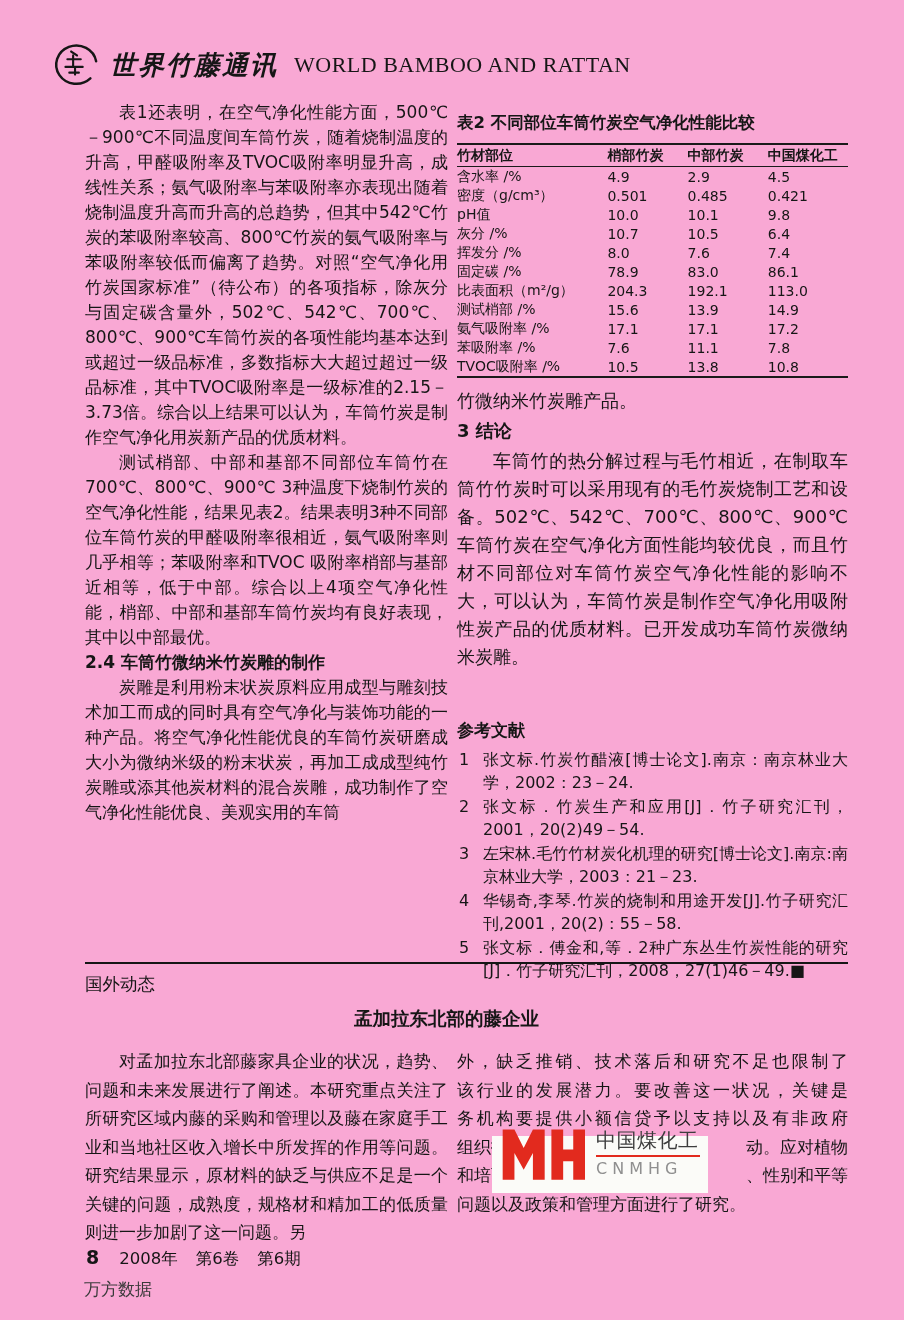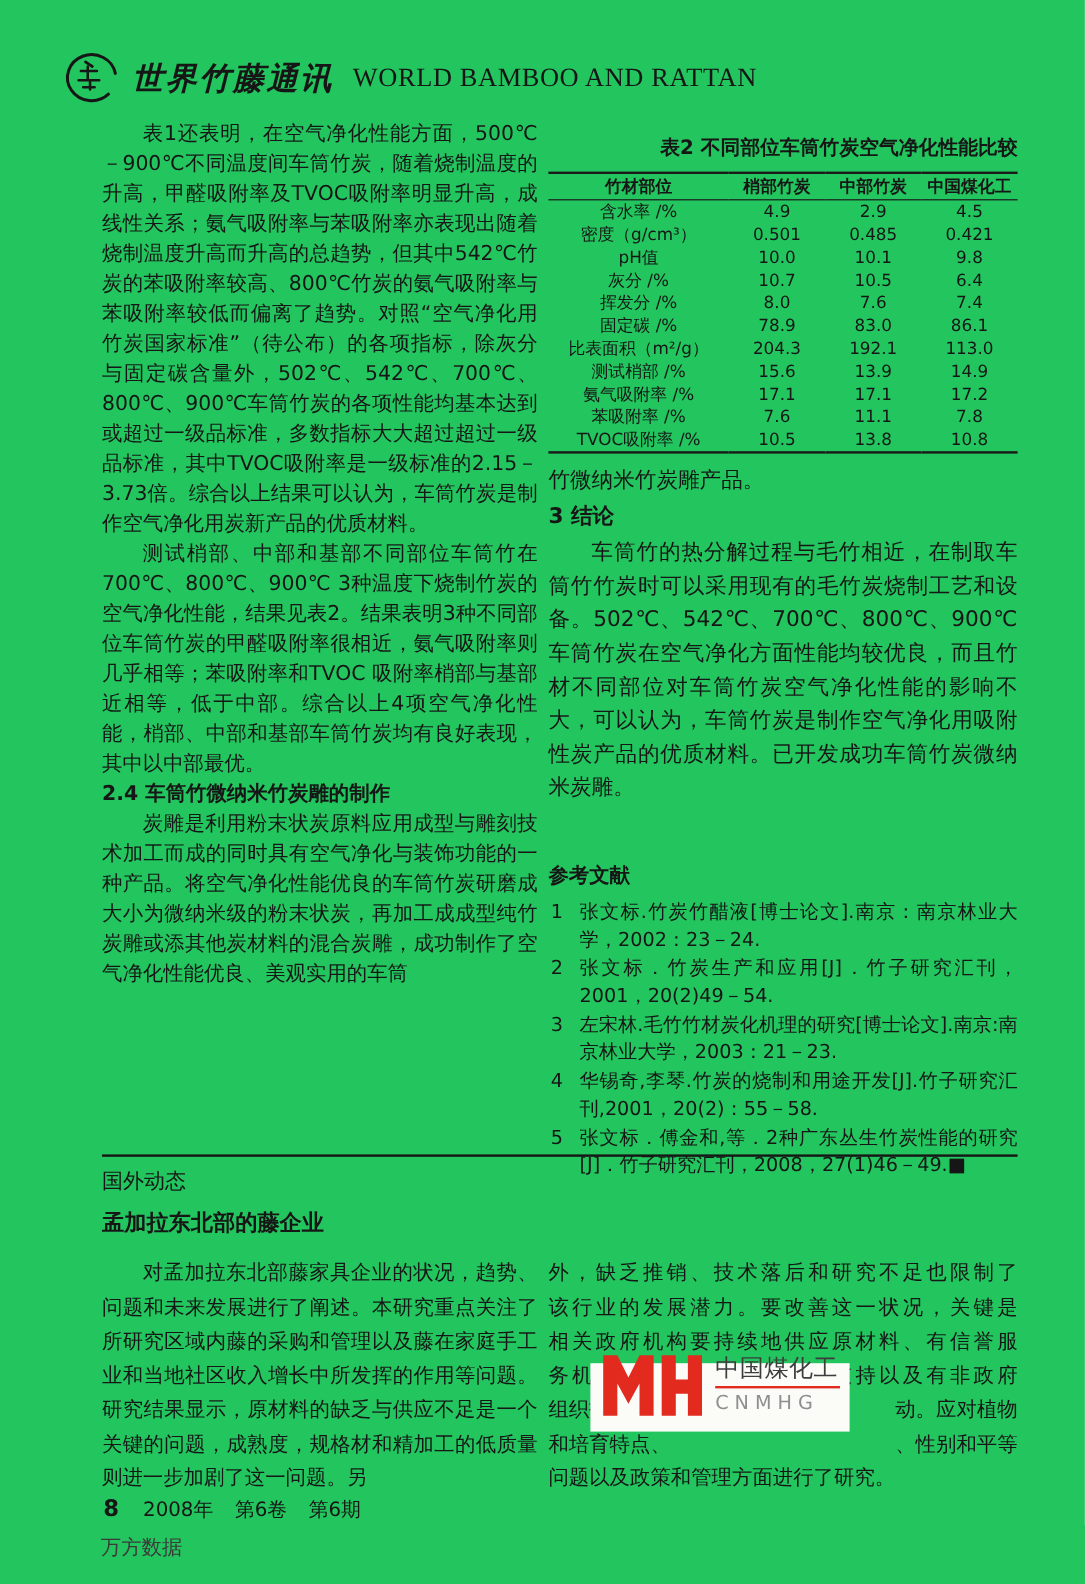--- a/index.html
+++ b/index.html
@@ -1,54 +1,54 @@
 <!DOCTYPE html>
 <html><head>
 <meta charset="utf-8">
 <style>
   html,body { margin:0; padding:0; }
   #page {
     position:relative; width:904px; height:1320px;
-    background:#22c55e; color:#161616; overflow:hidden;
+    background:#f9a8d4; color:#161616; overflow:hidden;
     font-family:"DejaVu Sans", sans-serif;
   }
   
   .header { position:absolute; left:52px; top:42px; display:flex; align-items:center; gap:10px; }
   .logo-circle { width:48px; height:46px; }
   .journal-cn { font-size:26px; font-weight:bold; font-style:italic; font-family:"DejaVu Serif", serif; letter-spacing:2px; }
   .journal-en { font-size:22px; font-family:"Liberation Serif", serif; letter-spacing:0.5px; margin-left:6px; }
 
   
   .col-left { position:absolute; left:85px; top:100px; width:363px; font-size:17px; line-height:25px; text-align:justify; }
   .col-left p { margin:0; text-indent:2em; }
   .subhead { font-weight:bold; margin:0; text-align:justify; }
 
   .col-right { position:absolute; left:457px; top:112px; width:391px; }
-  .tbl-title { text-align:right; font-weight:bold; font-size:16.5px; margin:0 0 9px 0; }
+  .tbl-title { text-align:left; font-weight:bold; font-size:16.5px; margin:0 0 9px 0; }
   table.datatable { width:100%; border-collapse:collapse; border-top:2px solid #1a1a1a; border-bottom:2px solid #1a1a1a; font-size:14px; }
-  table.datatable td { text-align:center; padding:0; height:19px; vertical-align:middle; }
+  table.datatable td { text-align:left; padding:0; height:19px; vertical-align:middle; }
   table.datatable thead td { border-bottom:1.5px solid #1a1a1a; font-weight:bold; height:21px; }
   table.datatable col.c1 { width:150px; }
   table.datatable col.cn { width:80px; }
 
   .right-text { margin-top:9px; font-size:18px; line-height:28px; text-align:justify; }
   .right-text p { margin:0; text-indent:2em; }
   .concl-head { font-weight:bold; font-size:18px; margin:2px 0 2px 0; }
   .cont-line { text-indent:0 !important; }
 
   .refs { margin-top:48px; font-size:16px; line-height:23.5px; }
   .refs-title { font-weight:bold; font-size:17px; margin-bottom:5px; }
   .ref-item { position:relative; padding-left:26px; text-align:justify; }
   .ref-num { position:absolute; left:2px; }
 
   
   .news { position:absolute; left:85px; top:962px; width:763px; }
   .news-rule { border-top:2px solid #161616; height:0; margin-bottom:8px; }
   .news-label { font-weight:normal; font-size:17.5px; }
-  .news-title { font-weight:bold; font-size:18.5px; margin:10px 40px 16px 0; }
+  .news-title { text-align:center; font-weight:bold; font-size:18.5px; margin:10px 40px 16px 0; }
   .news-cols { display:flex; gap:9px; }
   .news-col { font-size:17px; line-height:28.5px; text-align:justify; }
   .news-col.left { width:363px; }
   .news-col.right { width:391px; }
   .news-col p { margin:0; text-indent:2em; }
   .line-full { text-align-last:justify; }
   .line-end { text-align-last:left; }
   .line-split { display:flex; justify-content:space-between; }
 
   
@@ -196,21 +196,20 @@
     <div class="news-rule"></div>
     <div class="news-label">国外动态</div>
     <div class="news-title">孟加拉东北部的藤企业</div>
     <div class="news-cols">
       <div class="news-col left">
         <p>对孟加拉东北部藤家具企业的状况，趋势、问题和未来发展进行了阐述。本研究重点关注了所研究区域内藤的采购和管理以及藤在家庭手工业和当地社区收入增长中所发挥的作用等问题。研究结果显示，原材料的缺乏与供应不足是一个关键的问题，成熟度，规格材和精加工的低质量则进一步加剧了这一问题。另</p>
       </div>
       <div class="news-col right">
           <div class="line-full">外，缺乏推销、技术落后和研究不足也限制了</div>
           <div class="line-full">该行业的发展潜力。要改善这一状况，关键是</div>
-          <div class="line-full">相关政府机构要持续地供应原材料、有信誉服</div>
           <div class="line-full">务机构要提供小额信贷予以支持以及有非政府</div>
           <div class="line-split">
             <span>组织扶</span>
             <span>动。应对植物</span>
           </div>
           <div class="line-split">
             <span>和培育特点、</span>
             <span>、性别和平等</span>
           </div>
           <div class="line-end">问题以及政策和管理方面进行了研究。</div>

